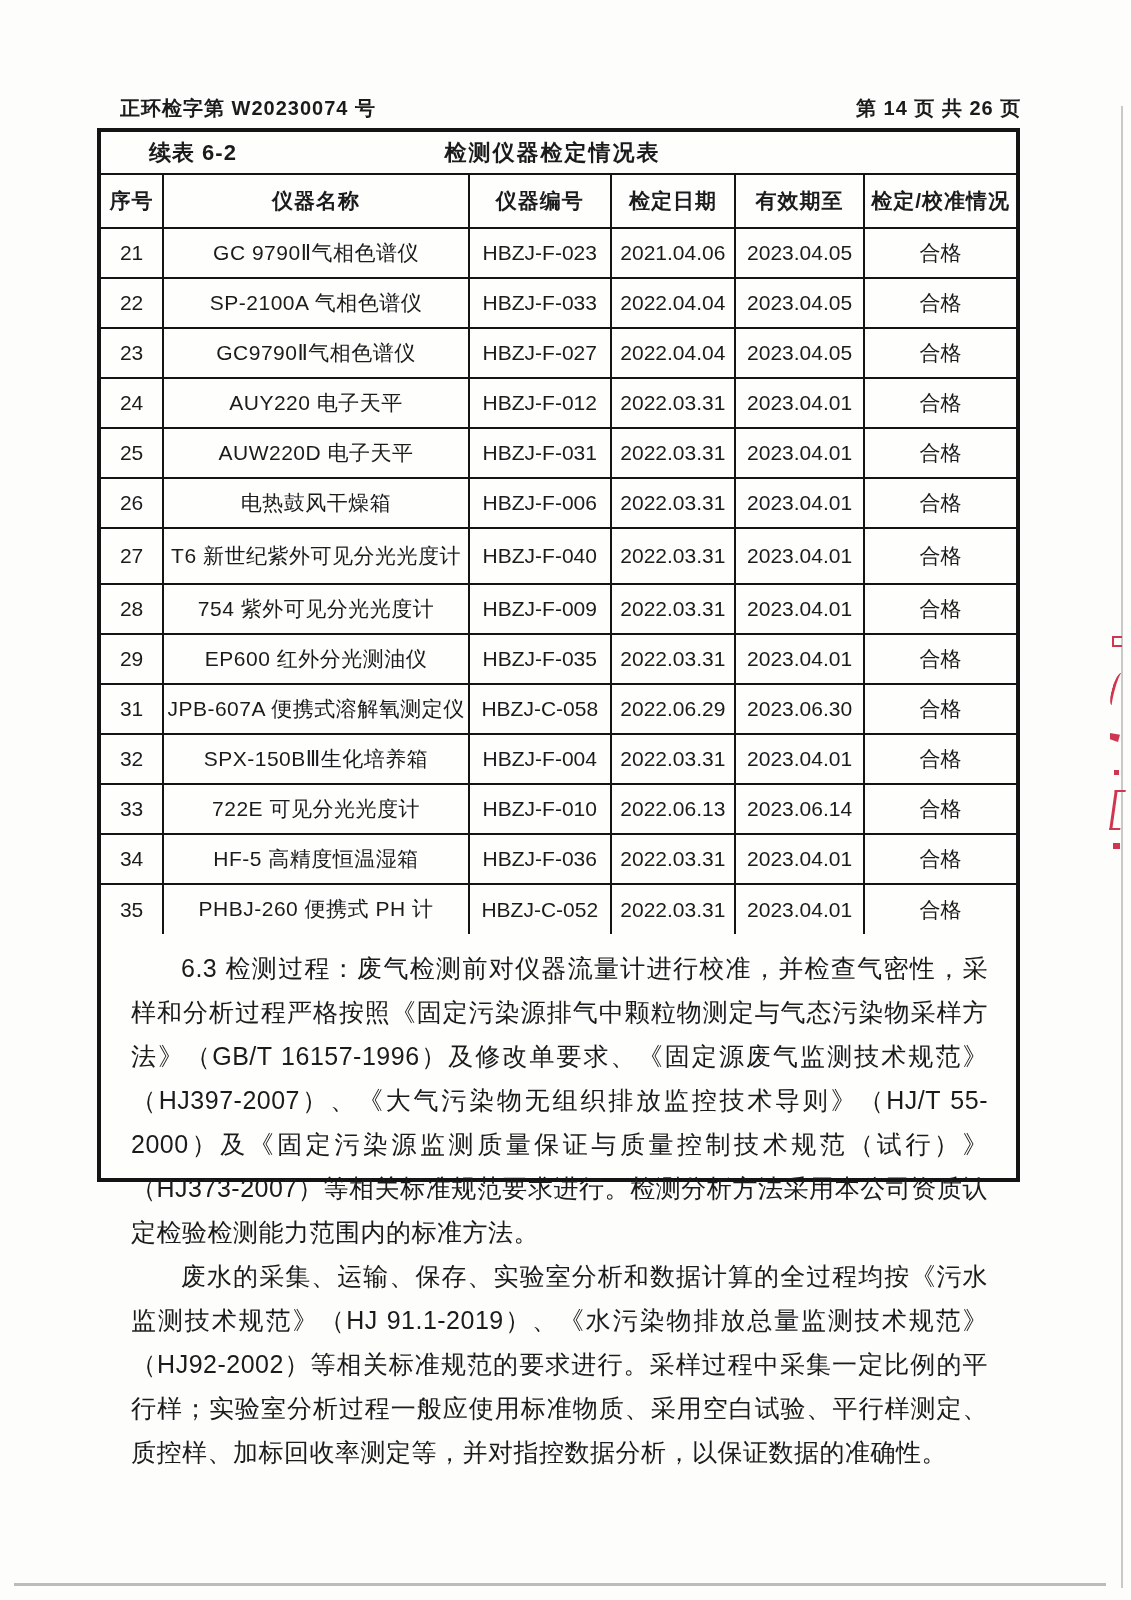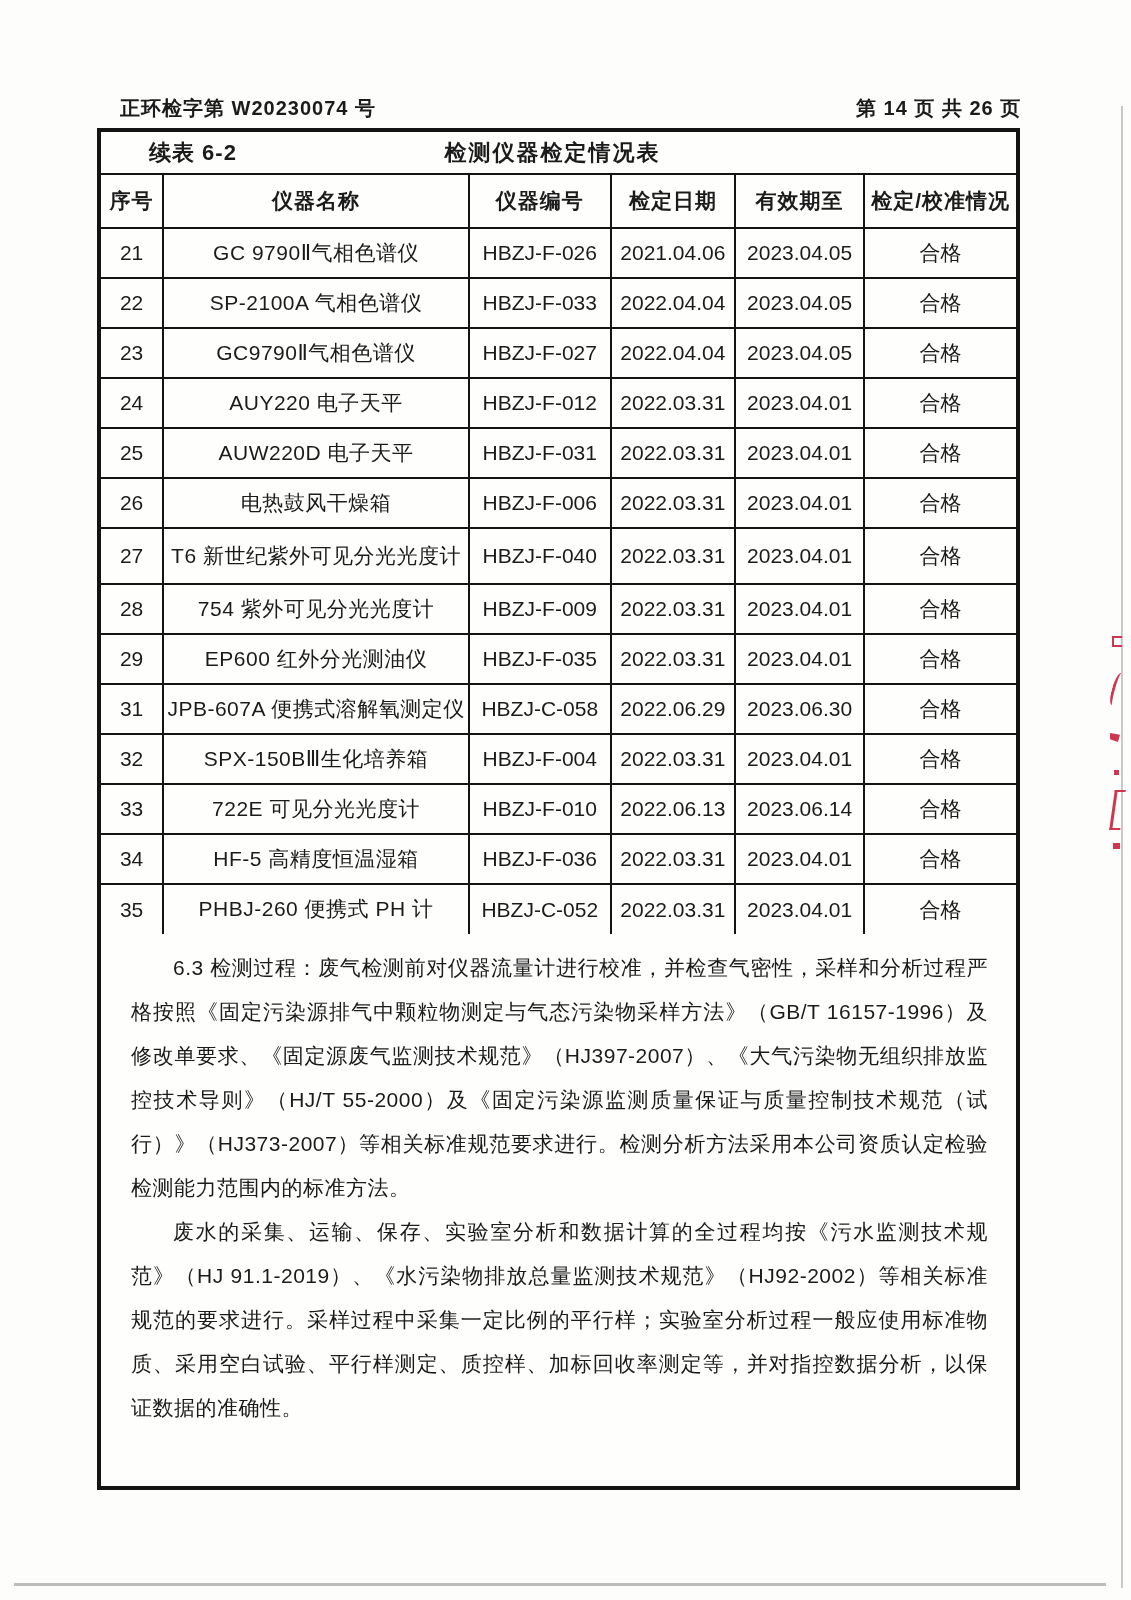--- a/index.html
+++ b/index.html
@@ -12,21 +12,21 @@
   }
   .page-header-left{
     position:absolute;left:100px;top:95px;
     font-size:20px;font-weight:bold;letter-spacing:1px;margin-left:20px;
   }
   .page-header-right{
     position:absolute;left:856px;top:95px;
     font-size:20px;font-weight:bold;letter-spacing:1px;
   }
   .doc-box{
-    position:absolute;left:97px;top:128px;width:923px;height:1362px;
+    position:absolute;left:97px;top:128px;width:923px;height:1054px;
     border:4px solid #141414;box-sizing:border-box;background:#fefefd;
   }
   .caption-row{
     position:relative;height:41px;border-bottom:2px solid #141414;
   }
   .caption-left{
     position:absolute;left:48px;top:50%;transform:translateY(-50%);
     font-size:22px;font-weight:bold;letter-spacing:1px;
   }
   .caption-title{
@@ -42,21 +42,21 @@
     padding:1px 3px;font-size:21px;font-weight:500;
     overflow:hidden;
   }
   table.inst thead tr{height:53px;margin-top:16px;}
   table.inst tbody tr{height:50px;}
   table.inst tbody tr.tall{height:56px;}
   table.inst th{font-size:21px;font-weight:bold;letter-spacing:1px;}
   td.cell-name{font-size:21px;letter-spacing:0.5px;line-height:1.15;}
   .text-section{
     padding:12px 28px 0 30px;
-    font-size:21px;line-height:44px;text-align:justify;
+    font-size:25px;line-height:44px;text-align:justify;
     letter-spacing:0.5px;
   }
   .text-section p{margin:0;text-indent:2em;}
   
   .page-edge-v{
     position:absolute;left:1121px;top:106px;width:2px;height:1482px;
     background:#c9c9c9;
   }
   .page-edge-h{
     position:absolute;left:14px;top:1583px;width:1092px;height:3px;
@@ -99,21 +99,21 @@
         <th>仪器编号</th>
         <th>检定日期</th>
         <th>有效期至</th>
         <th>检定/校准情况</th>
       </tr>
     </thead>
     <tbody>
         <tr>
           <td class="cell-serial">21</td>
           <td class="cell-name">GC 9790Ⅱ气相色谱仪</td>
-          <td class="cell-code">HBZJ-F-026</td>
+          <td class="cell-code">HBZJ-F-023</td>
           <td class="cell-calib-date">2021.04.06</td>
           <td class="cell-valid-until">2023.04.05</td>
           <td class="cell-result">合格</td>
         </tr>
         <tr>
           <td class="cell-serial">22</td>
           <td class="cell-name">SP-2100A 气相色谱仪</td>
           <td class="cell-code">HBZJ-F-033</td>
           <td class="cell-calib-date">2022.04.04</td>
           <td class="cell-valid-until">2023.04.05</td>

